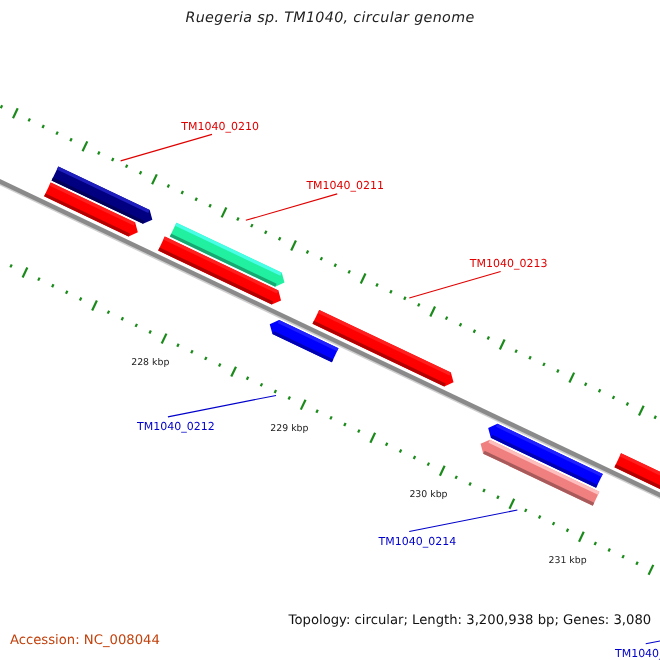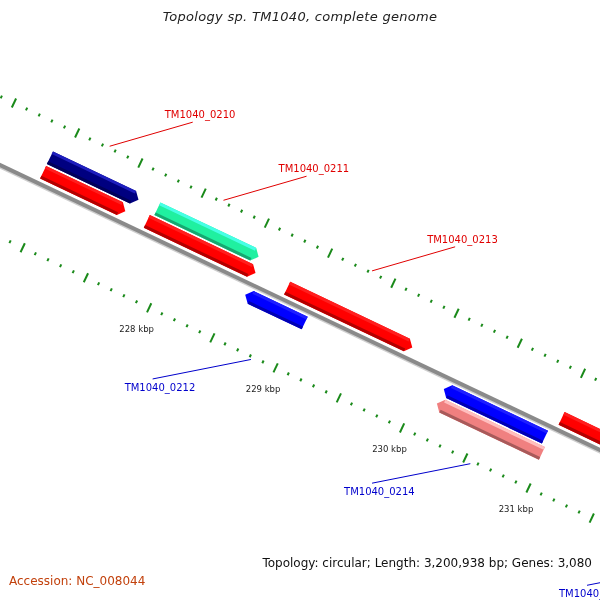--- a/index.html
+++ b/index.html
@@ -8,21 +8,21 @@
   #map { position: absolute; left: 0; top: 0; }
   #footer-left { position: absolute; left: 9px; top: 574px; font-size: 12px; color: #c2410c; }
   #footer-right { position: absolute; right: 8px; top: 556px; font-size: 12px; color: #111; }
   .lbl-fwd { fill: #e00000; font-size: 10px; font-family: "DejaVu Sans", sans-serif; }
   .lbl-rev { fill: #0000cc; font-size: 10px; font-family: "DejaVu Sans", sans-serif; }
   .kbp { fill: #222; font-size: 8.5px; font-family: "DejaVu Sans", sans-serif; }
 </style>
 </head>
 <body>
 
-<div id="title">Topology sp. TM1040, complete genome</div>
+<div id="title">Ruegeria sp. TM1040, circular genome</div>
 
 <svg id="map" width="600" height="600">
     <line x1="-173.58735439928492" y1="8.37168074496649" x2="-177.8779225449678" y2="17.404455788509388" stroke="#1a8a1a" stroke-width="2"></line>
     <line x1="-162.4431681893146" y1="17.539947414162196" x2="-163.73033863301944" y2="20.249779927225067" stroke="#1a8a1a" stroke-width="2"></line>
     <line x1="-149.79728312835525" y1="23.546742818117874" x2="-151.08445357206008" y2="26.256575331180745" stroke="#1a8a1a" stroke-width="2"></line>
     <line x1="-137.15139806739234" y1="29.55353822207527" x2="-138.43856851109717" y2="32.26337073513814" stroke="#1a8a1a" stroke-width="2"></line>
     <line x1="-124.50551300643296" y1="35.56033362603095" x2="-125.79268345013783" y2="38.27016613909382" stroke="#1a8a1a" stroke-width="2"></line>
     <line x1="-110.35792909448463" y1="38.40565776474663" x2="-114.6484972401675" y2="47.43843280828953" stroke="#1a8a1a" stroke-width="2"></line>
     <line x1="-99.2137428845143" y1="47.573924433942324" x2="-100.50091332821917" y2="50.28375694700519" stroke="#1a8a1a" stroke-width="2"></line>
     <line x1="-86.56785782355496" y1="53.580719837898016" x2="-87.85502826725983" y2="56.29055235096088" stroke="#1a8a1a" stroke-width="2"></line>

